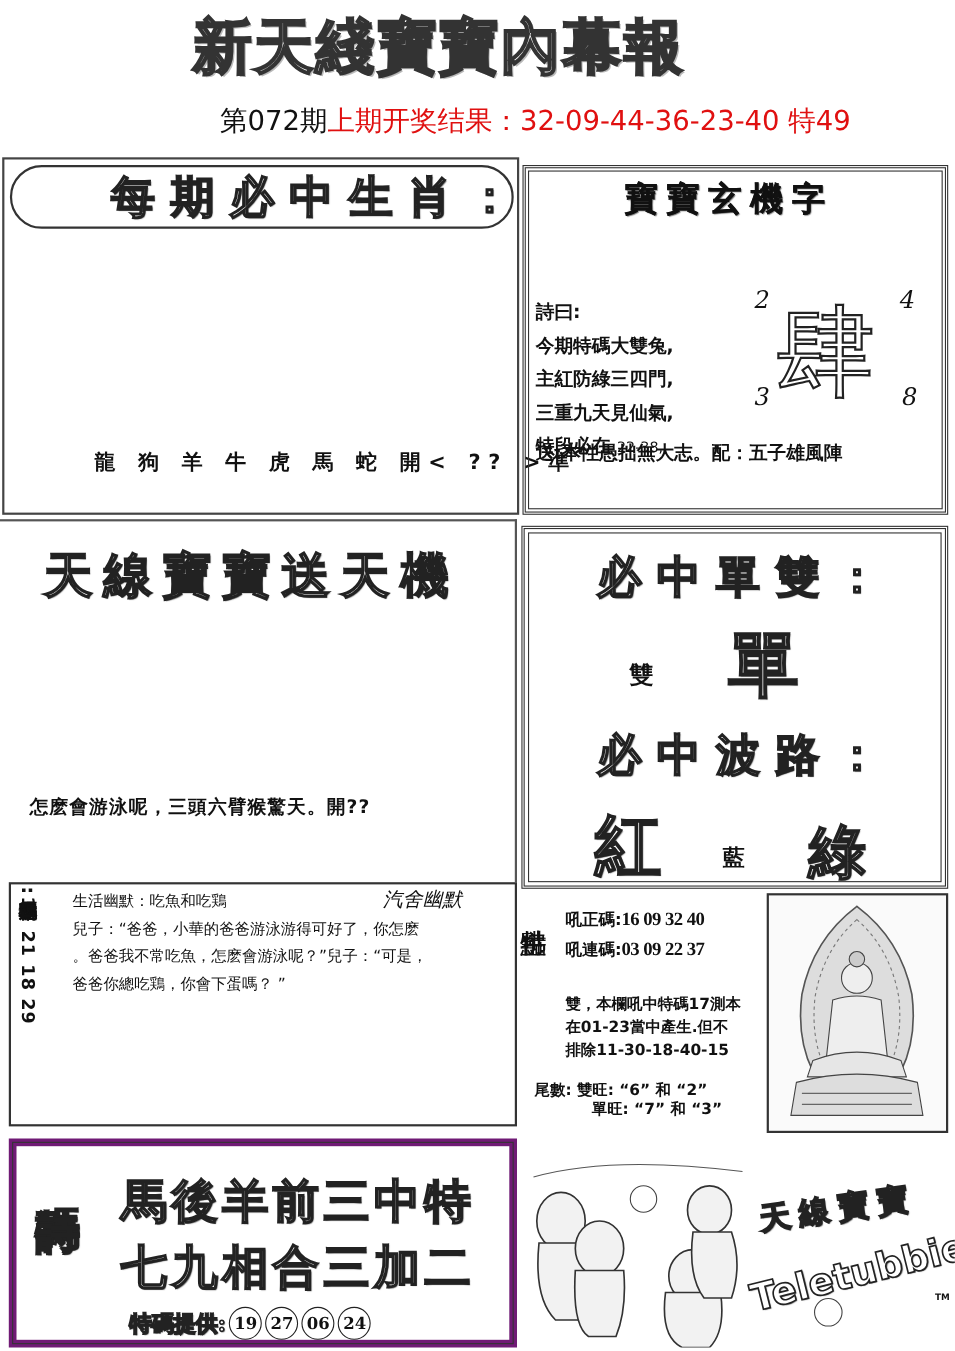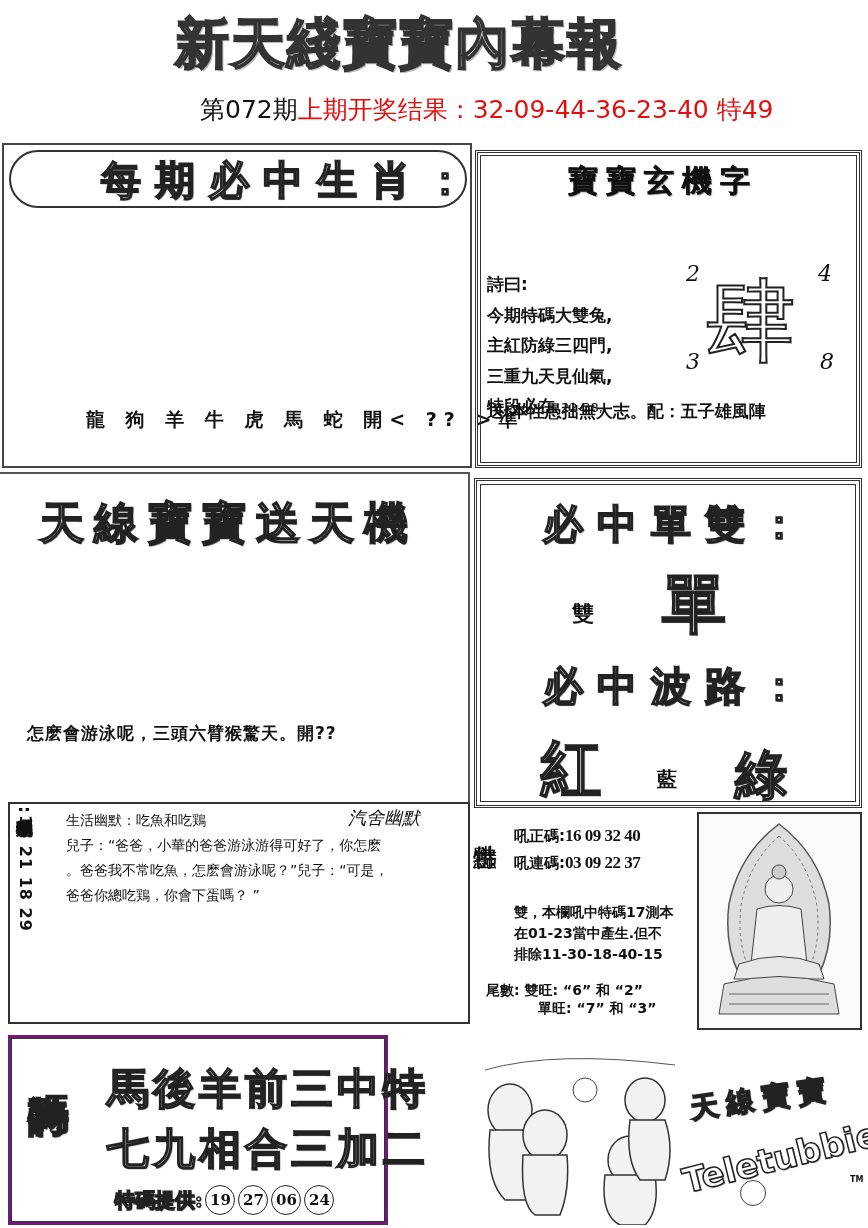--- a/index.html
+++ b/index.html
@@ -75,21 +75,21 @@
   .box6 { left: 472px; top: 812px; width: 222px; height: 196px; }
   .box6 .vert { left: 5px; top: 14px; width: 28px; font-size: 24px; line-height: 40px; font-family: "DejaVu Serif", serif; }
   .box6 .row { left: 42px; font-size: 15px; font-weight: bold; white-space: nowrap; }
   .box6 .row .big { font-size: 17px; font-family: Liberation Serif, serif; letter-spacing: -0.5px; }
   .box6 .tail { left: 14px; font-size: 14px; font-weight: bold; white-space: nowrap; }
 
   
   .buddha { left: 697px; top: 812px; width: 165px; height: 218px; border: 2px solid #333; background: #fafafa; }
 
   
-  .box7 { left: 8px; top: 1035px; width: 380px; height: 190px; border: 4px solid #701a75; outline: 1px solid #333; outline-offset: -4px; }
+  .box7 { left: 8px; top: 1035px; width: 462px; height: 190px; border: 7px solid #701a75; outline: 1px solid #333; outline-offset: -4px; }
   .box7 .vert { left: 18px; top: 24px; width: 44px; font-size: 40px; line-height: 50px; }
   .box7 .l1 { left: 95px; top: 22px; font-size: 42px; letter-spacing: 4px; }
   .box7 .l2 { left: 95px; top: 82px; font-size: 42px; letter-spacing: 4px; }
   .box7 .prov { left: 103px; top: 146px; font-size: 20px; white-space: nowrap; display: flex; align-items: center; gap: 3px; }
   .ball { display: inline-flex; width: 30px; height: 30px; border: 1.5px solid #222; border-radius: 50%; align-items: center; justify-content: center; font-size: 15px; font-weight: bold; color: #111; -webkit-text-stroke: 0; text-shadow: none; }
 
   
   .tele { left: 475px; top: 1040px; width: 390px; height: 185px; }
 </style>
 </head>

